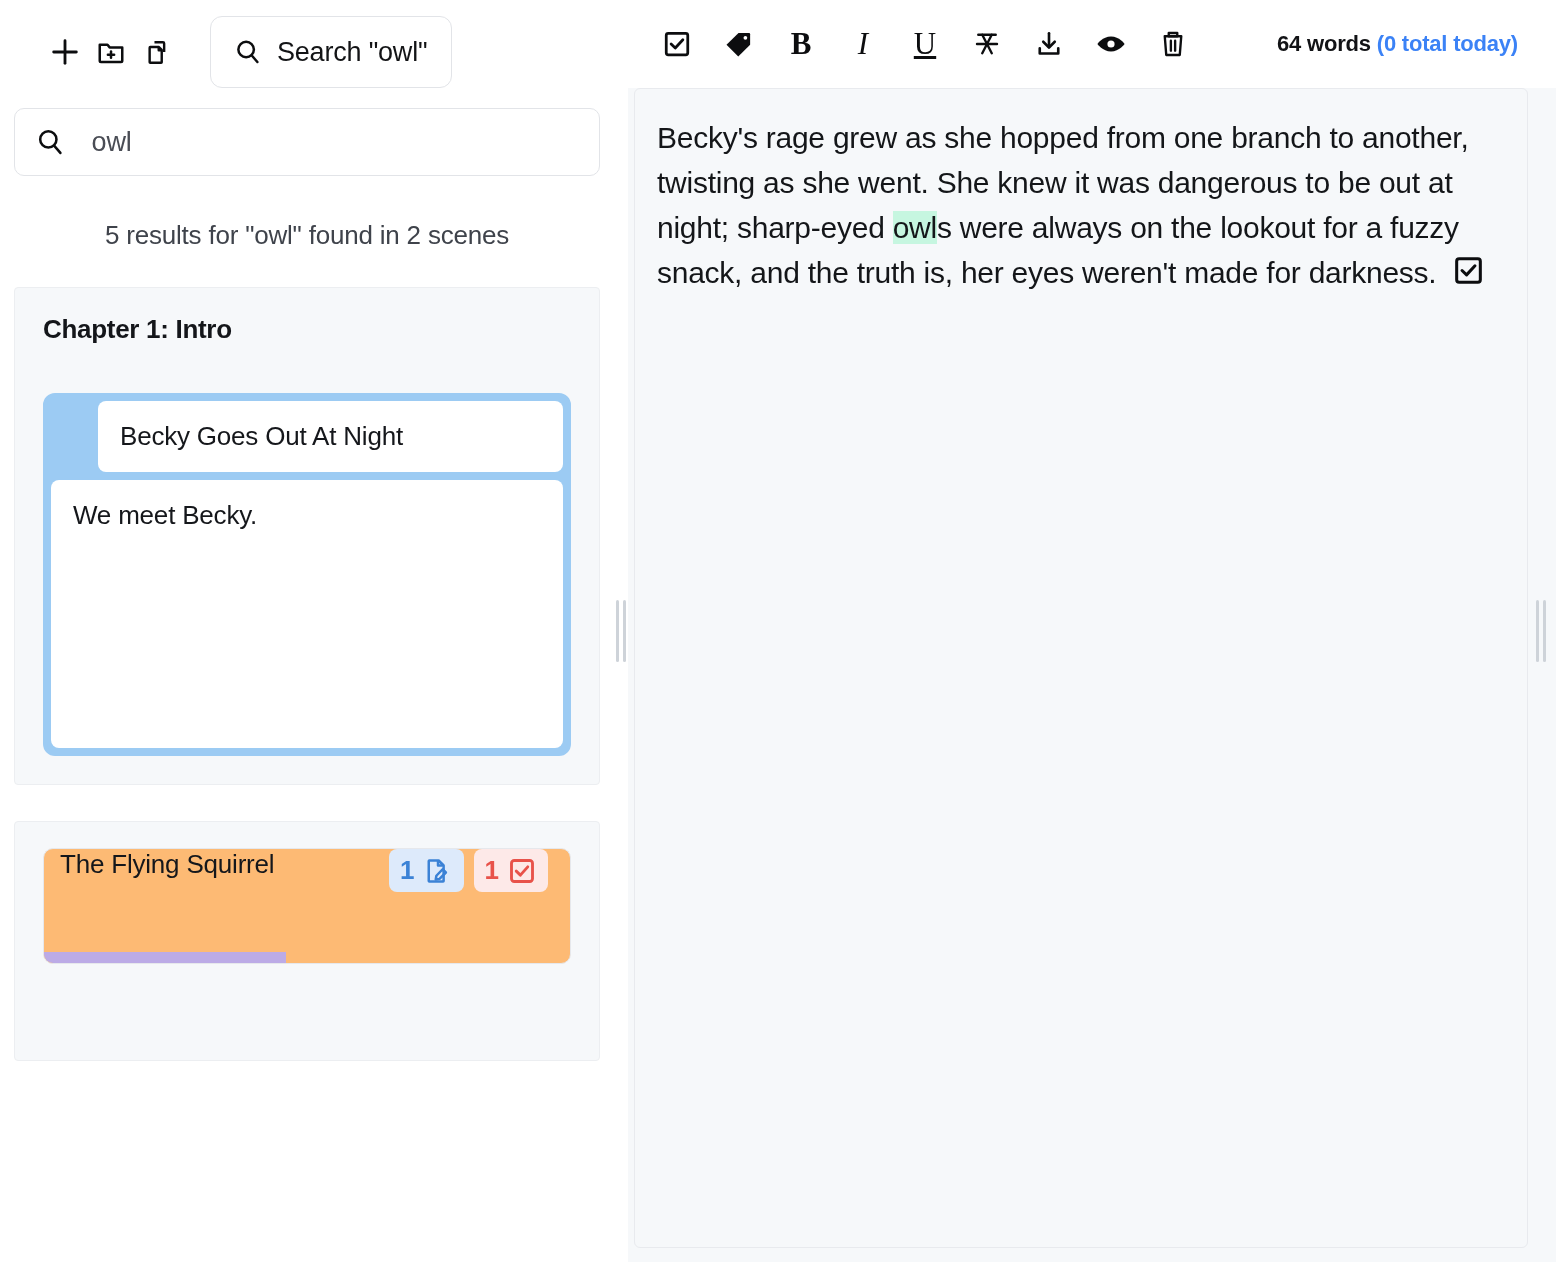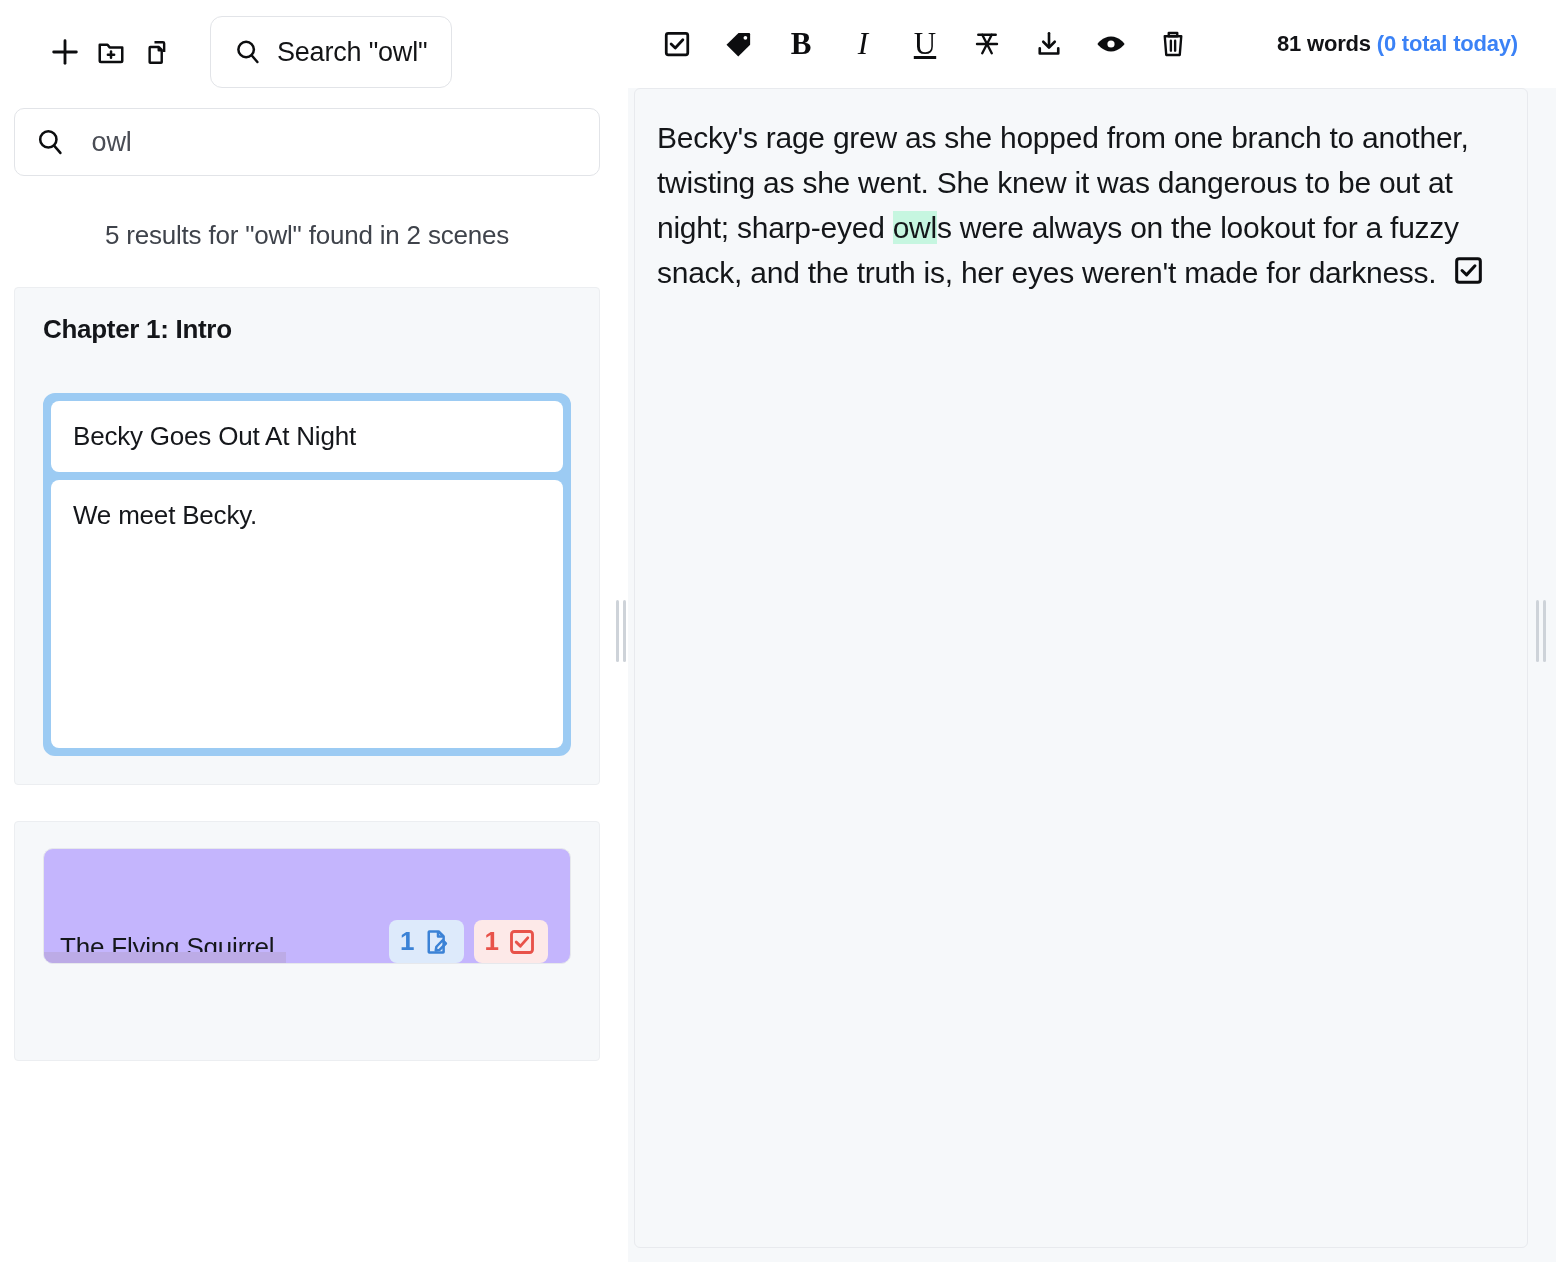--- a/index.html
+++ b/index.html
@@ -120,32 +120,32 @@
     padding: 4px;
   }
   .scene-row {
     background: #ffffff;
     border-radius: 8px;
     padding: 20px 22px;
     font-size: 26px;
     color: #15171b;
     letter-spacing: -0.2px;
   }
-  .scene-row.title-row { margin-bottom: 8px; }
+  .scene-row.title-row { margin-bottom: 8px; margin-left: 47px; }
   .scene-row.body-row { height: 268px; }
 
   .scene-card {
-    background: #c4b5fd;
+    background: #fdba74;
     border: 1px solid #e6e8ec;
     border-radius: 10px;
     position: relative;
     overflow: hidden;
     min-height: 116px;
     display: flex;
-    align-items: flex-end;
+    align-items: flex-start;
     padding: 0 22px 0 16px;
   }
   .scene-card-name {
     font-size: 26px;
     color: #15171b;
     letter-spacing: -0.2px;
     flex: 1;
   }
   .badges { display: flex; align-items: center; gap: 10px; }
   .badge {
@@ -428,21 +428,21 @@
       <div class="et-btn">
         <svg width="30" height="30" viewBox="0 0 24 24" fill="none" stroke="#0c0d0f" stroke-width="1.9" stroke-linejoin="round" stroke-linecap="round">
           <path d="M8.6 3.2h6.8v2.6H8.6z"></path>
           <path d="M5.4 5.8h13.2L17.4 20.8H6.6z"></path>
           <line x1="10.3" y1="9.3" x2="10.3" y2="17.3"></line>
           <line x1="13.7" y1="9.3" x2="13.7" y2="17.3"></line>
         </svg>
       </div>
 
       <div class="wordcount">
-        <span>81 words</span>
+        <span>64 words</span>
         <span class="today">(0 total today)</span>
       </div>
     </div>
 
     <div class="editor-surface">
       <div class="doc-text">
         <span>Becky's rage grew as she hopped from one branch to another, twisting as she went. She knew it was dangerous to be out at night; sharp-eyed </span><span class="hl">owl</span><span>s were always on the lookout for a fuzzy snack, and the truth is, her eyes weren't made for darkness.</span><span class="inline-check">
           <svg width="33" height="33" viewBox="0 0 24 24" fill="none" stroke="#0c0d0f" stroke-width="2.2" stroke-linejoin="round" stroke-linecap="round">
             <rect x="3.4" y="3.4" width="17.2" height="17.2" rx="1.8"></rect>
             <polyline points="7.3,12 10.6,15.2 16.7,8.6"></polyline>

